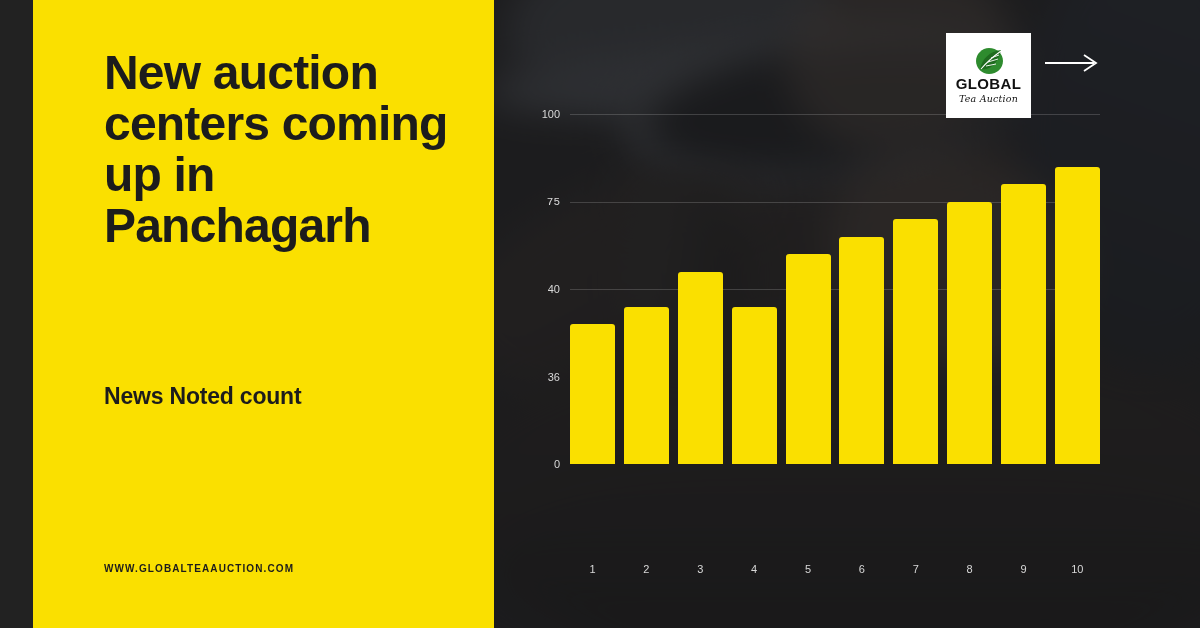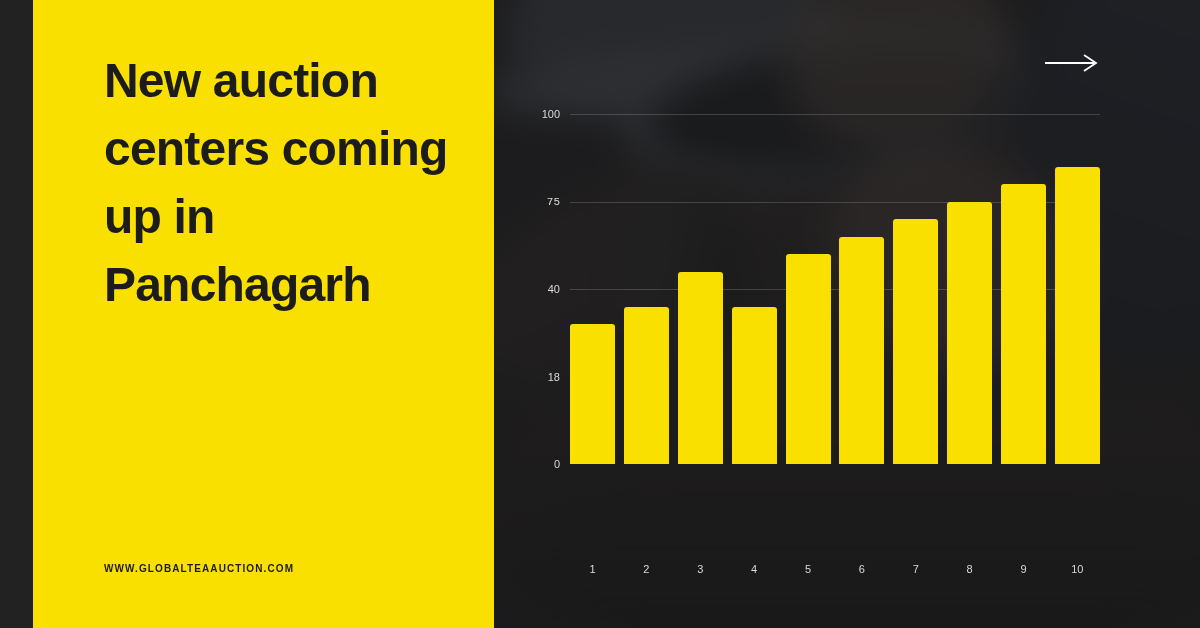--- a/index.html
+++ b/index.html
@@ -126,21 +126,21 @@
   .yellow-panel {
     position: absolute;
     left: 33px; top: 0;
     width: 461px; height: 628px;
     background: #FAE000;
     padding: 47px 44px 0 71px;
   }
 
   .headline {
     font-size: 48px;
-    line-height: 68px;
+    line-height: 51px;
     font-weight: bold;
     color: #1c1c1c;
     letter-spacing: -0.8px;
     width: 370px;
   }
 
   .subhead {
     position: absolute;
     left: 71px; top: 383px;
     font-size: 23px;
@@ -293,21 +293,21 @@
       <div class="gridline" style="top:0%;">
         <span class="ytick">100</span>
       </div>
       <div class="gridline" style="top:25%;font-family:Liberation Mono, monospace;">
         <span class="ytick">75</span>
       </div>
       <div class="gridline" style="top:50%;">
         <span class="ytick">40</span>
       </div>
       <div class="gridline" style="top:75%; background:transparent;">
-        <span class="ytick">18</span>
+        <span class="ytick">36</span>
       </div>
       <div class="gridline" style="top:100%; background:transparent;">
         <span class="ytick">0</span>
       </div>
 
       <div class="bars" id="bars">
           <div class="bar-slot">
             <div class="bar" title="1: 40" style="height: 40%; background: rgb(250, 224, 0);"></div>
           </div>
           <div class="bar-slot">
@@ -347,24 +347,35 @@
         <div class="xlabel">4</div>
         <div class="xlabel">5</div>
         <div class="xlabel">6</div>
         <div class="xlabel">7</div>
         <div class="xlabel">8</div>
         <div class="xlabel">9</div>
         <div class="xlabel">10</div>
       </div>
   </div>
 
+  <div class="logo-badge">
+    <svg class="logo-leaf" viewBox="0 0 30 28">
+      <path d="M15 1 C23 1 29 7 29 14 C29 21 23 27 15 27 C8 27 2 21 2 14 C2 7 8 1 15 1 Z" fill="#2e8b2e"></path>
+      <path d="M6 22 C8 12 16 4 27 3 C24 16 16 24 6 22 Z" fill="#1f6b1f"></path>
+      <path d="M7 22 C13 15 20 9 27 4" stroke="#ffffff" stroke-width="1.1" fill="none"></path>
+      <path d="M12 19 L22 17 M14 15 L24 12 M17 11 L25 8" stroke="#ffffff" stroke-width="0.9" fill="none"></path>
+    </svg>
+    <div class="logo-word">GLOBAL</div>
+    <div class="logo-sub">Tea Auction</div>
+  </div>
 
   <svg class="arrow-link" viewBox="0 0 56 20">
     <line x1="1" y1="10" x2="50" y2="10" stroke="#ffffff" stroke-width="1.8"></line>
     <polyline points="40,2 52,10 40,18" fill="none" stroke="#ffffff" stroke-width="1.8"></polyline>
   </svg>
 
   <div class="yellow-panel">
     <h1 class="headline">New auction centers coming up in Panchagarh</h1>
+    <h2 class="subhead">News Noted count</h2>
     <div class="site-url">WWW.GLOBALTEAAUCTION.COM</div>
   </div>
 
 </div>
 
 </body></html>

